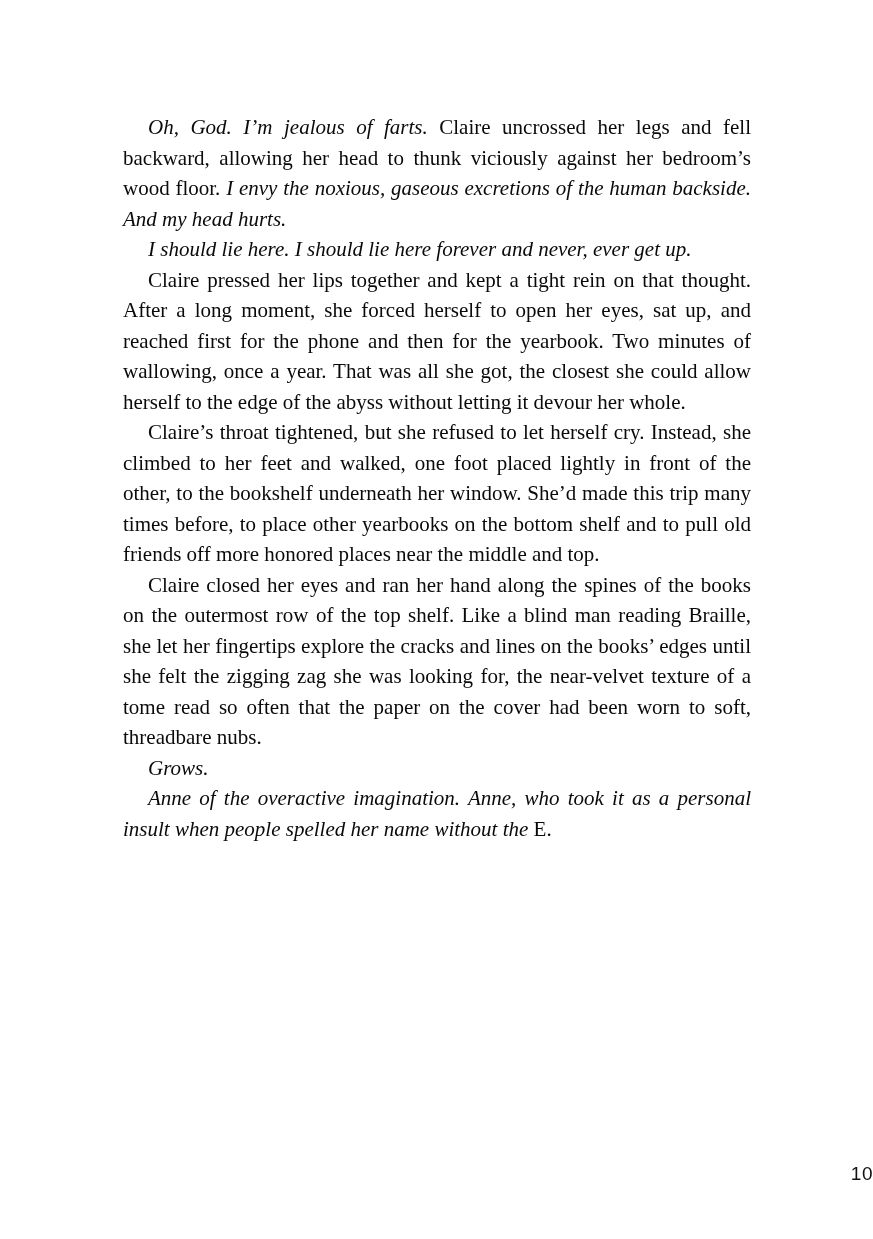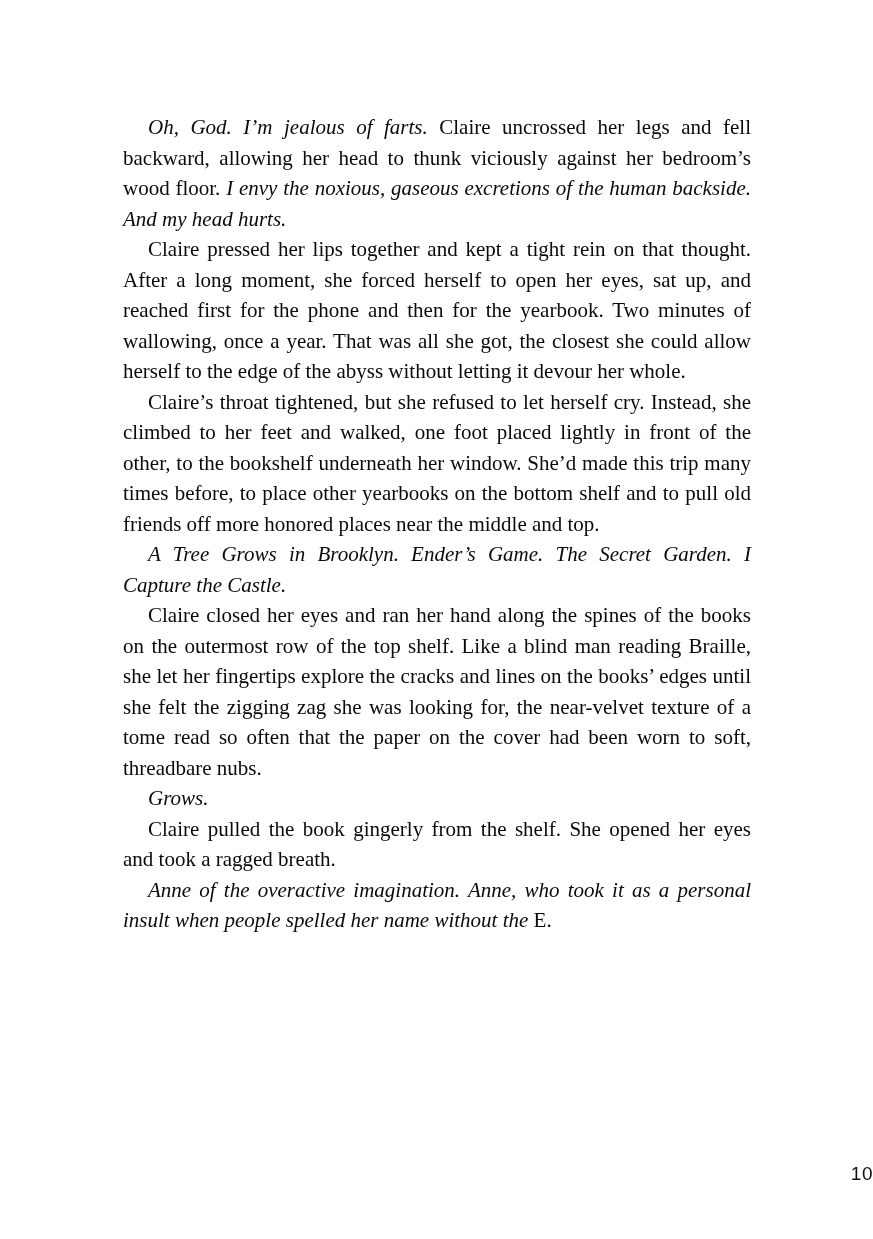--- a/index.html
+++ b/index.html
@@ -65,24 +65,23 @@
     letter-spacing: 0.5px;
   }
 </style>
 </head>
 <body>
 
 <div class="page">
 
   <div class="text-block">
       <p class="para"><span class="it">Oh, God. I’m jealous of farts.</span><span class="rm"> Claire uncrossed her legs and fell backward, allowing her head to thunk viciously against her bedroom’s wood floor. </span><span class="it">I envy the noxious, gaseous excretions of the human backside. And my head hurts.</span></p>
+      <p class="para"><span class="it">I should lie here. I should lie here forever and never, ever get up.</span></p>
       <p class="para"><span class="rm">Claire pressed her lips together and kept a tight rein on that thought. After a long moment, she forced herself to open her eyes, sat up, and reached first for the phone and then for the yearbook. Two minutes of wallowing, once a year. That was all she got, the closest she could allow herself to the edge of the abyss without letting it devour her whole.</span></p>
       <p class="para"><span class="rm">Claire’s throat tightened, but she refused to let herself cry. Instead, she climbed to her feet and walked, one foot placed lightly in front of the other, to the bookshelf underneath her window. She’d made this trip many times before, to place other yearbooks on the bottom shelf and to pull old friends off more honored places near the middle and top.</span></p>
-      <p class="para"><span class="it">A Tree Grows in Brooklyn. Ender’s Game. The Secret Garden. I Capture the Castle.</span></p>
       <p class="para"><span class="rm">Claire closed her eyes and ran her hand along the spines of the books on the outermost row of the top shelf. Like a blind man reading Braille, she let her fingertips explore the cracks and lines on the books’ edges until she felt the zigging zag she was looking for, the near-velvet texture of a tome read so often that the paper on the cover had been worn to soft, threadbare nubs.</span></p>
       <p class="para"><span class="it">Grows.</span></p>
-      <p class="para"><span class="rm">Claire pulled the book gingerly from the shelf. She opened her eyes and took a ragged breath.</span></p>
       <p class="para"><span class="it">Anne of the overactive imagination. Anne, who took it as a personal insult when people spelled her name without the </span><span class="rm">E.</span></p>
     </div>
 
   <div class="folio">10</div>
 
 </div>
 
 </body></html>

